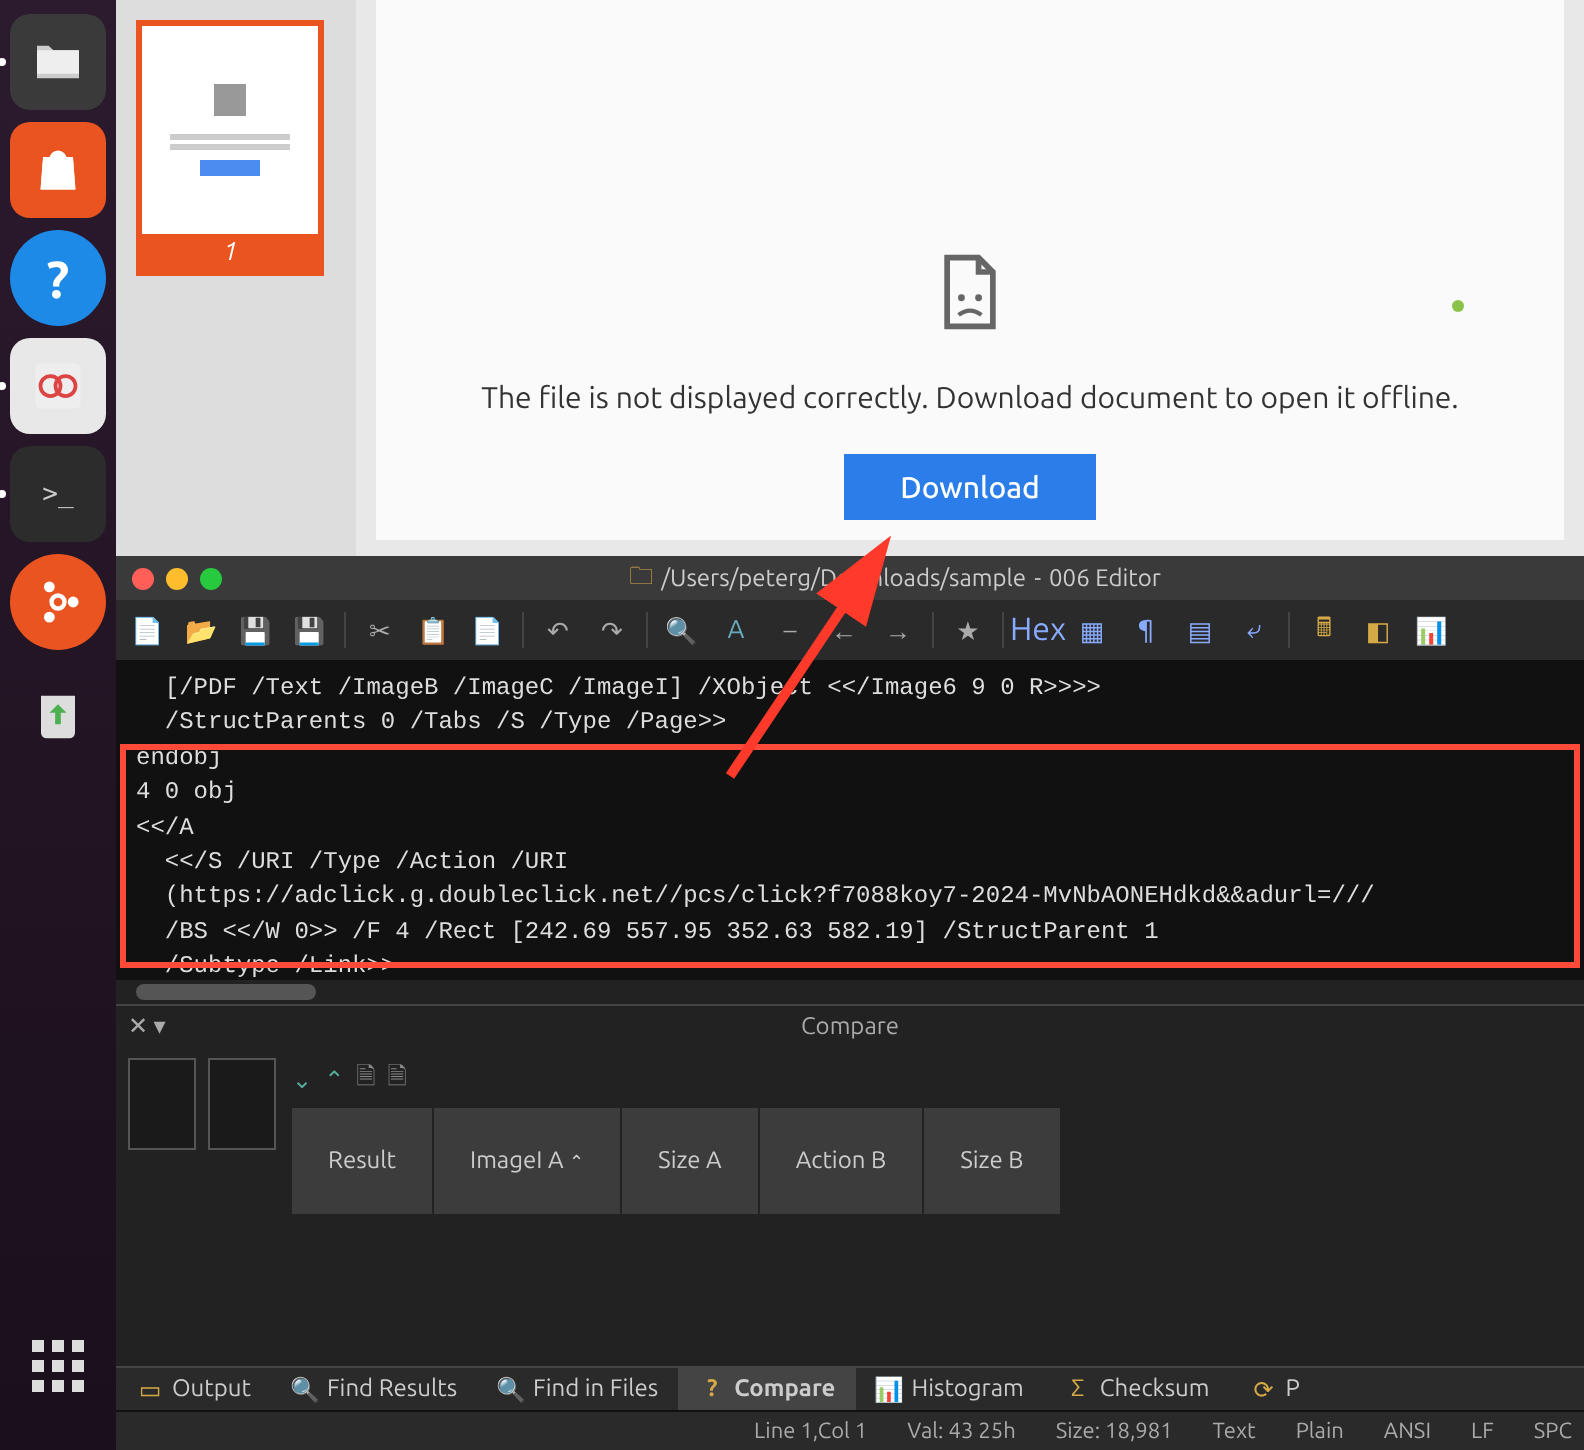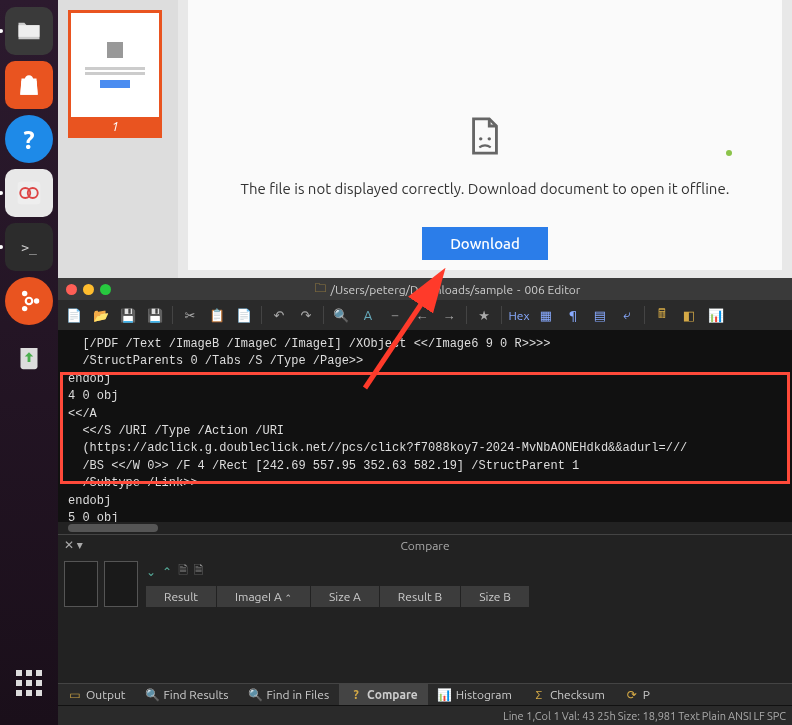--- a/index.html
+++ b/index.html
@@ -22,21 +22,21 @@
 .pdf-area { position: absolute; left: 58px; top: 0; right: 0; height: 280px; background: #e8e8e8; display: flex; }
 .pdf-thumbs { width: 120px; background: #ddd; padding: 10px; }
 .thumb { width: 94px; border: 3px solid #e95420; background: #fff; position: relative; }
 .thumb-inner { height: 104px; background: #fff; display: flex; flex-direction: column; align-items: center; justify-content: center; }
 .thumb-icon { width: 16px; height: 16px; background: #999; margin-bottom: 8px; }
 .thumb-text { width: 60px; height: 3px; background: #ccc; margin: 1px 0; }
 .thumb-btn { width: 30px; height: 8px; background: #4a8cf0; margin-top: 4px; }
 .thumb-label { background: #e95420; color: #fff; font-size: 13px; font-style: italic; text-align: center; padding: 2px; }
 .pdf-main { flex: 1; background: #fafafa; margin: 0 10px 10px 10px; display: flex; flex-direction: column; align-items: center; justify-content: flex-end; padding-bottom: 10px; position: relative; }
 .error-icon { margin-bottom: 24px; }
-.error-text { font-size: 15px; color: #333; margin-bottom: 30px; }
+.error-text { font-size: 15px; color: #333; margin-bottom: 20px; }
 .download-btn { background: #2b7de9; color: #fff; border: none; padding: 8px 28px; font-size: 15px; cursor: pointer; font-weight: 500; }
 .green-dot { position: absolute; right: 50px; top: 150px; width: 6px; height: 6px; background: #8bc34a; border-radius: 50%; }
 
 .editor { position: absolute; left: 58px; top: 278px; right: 0; bottom: 0; background: #1a1a1a; display: flex; flex-direction: column; }
 .editor-titlebar { height: 22px; background: #3a3a3a; display: flex; align-items: center; padding: 0 8px; font-size: 12px; color: #ccc; }
 .traffic-lights { display: flex; gap: 6px; }
 .traffic-lights span { width: 11px; height: 11px; border-radius: 50%; }
 .tl-close { background: #ff5f56; } .tl-min { background: #ffbd2e; } .tl-max { background: #27c93f; }
 .editor-title { flex: 1; text-align: center; display: flex; align-items: center; justify-content: center; gap: 4px; }
 .editor-toolbar { height: 30px; background: #2a2a2a; display: flex; align-items: center; padding: 0 4px; gap: 3px; }
@@ -54,28 +54,28 @@
 
 .compare-panel { background: #222; border-top: 1px solid #444; }
 .compare-header { display: flex; align-items: center; justify-content: center; position: relative; height: 20px; font-size: 12px; color: #aaa; }
 .compare-header .cx { position: absolute; left: 6px; cursor: pointer; }
 .compare-body { display: flex; padding: 6px; gap: 8px; }
 .compare-left { display: flex; gap: 6px; }
 .compare-thumb { width: 34px; height: 46px; border: 1px solid #555; background: #1a1a1a; }
 .compare-ctrls { display: flex; flex-direction: column; }
 .compare-ctrls-row { display: flex; gap: 6px; align-items: center; color: #888; font-size: 12px; margin-bottom: 4px; }
 .compare-table { display: flex; }
-.cth { padding: 4px 18px; background: #3c3c3c; color: #ccc; font-size: 12px; border-right: 1px solid #222; }
+.cth { padding: 20px 18px; background: #3c3c3c; color: #ccc; font-size: 12px; border-right: 1px solid #222; }
 .compare-grid { height: 70px; }
 
 .bottom-tabs { display: flex; align-items: center; background: #2a2a2a; height: 22px; font-size: 12px; color: #ccc; border-top: 1px solid #444; }
 .btab { display: flex; align-items: center; gap: 4px; padding: 0 10px; height: 100%; cursor: pointer; }
 .btab.active { background: #444; font-weight: 600; }
 .btab-icon { width: 14px; height: 14px; display: inline-flex; align-items: center; justify-content: center; color: #d4a946; }
-.status-bar { display: flex; align-items: center; justify-content: flex-end; background: #2a2a2a; height: 20px; font-size: 11px; color: #aaa; padding: 0 6px; gap: 2px; border-top: 1px solid #111;}
+.status-bar { display: flex; align-items: center; justify-content: flex-end; background: #2a2a2a; height: 20px; font-size: 11px; color: #aaa; padding: 0 6px; gap: 20px; border-top: 1px solid #111;}
 
 .arrow { position: absolute; left: 355px; top: 268px; z-index: 20; pointer-events: none; }
 </style>
 </head>
 <body>
 
 <div class="dock">
   <div class="dock-item dock-files active">
     <svg width="28" height="28" viewBox="0 0 24 24">
         <path fill="#ccc" d="M3 5h5l2 2h11v12H3z"></path>
@@ -194,21 +194,21 @@
     <span class="tbtn">↷</span>
     <span class="tsep"></span>
     <span class="tbtn">🔍</span>
     <span class="tbtn" style="color:#6ab">A</span>
     <span class="tbtn">⎯</span>
     <span class="tbtn">←</span>
     <span class="tbtn">→</span>
     <span class="tsep"></span>
     <span class="tbtn">★</span>
     <span class="tsep"></span>
-    <span class="tbtn" style="font-size:12px;color:#8af">Hex</span>
+    <span class="tbtn" style="font-size:16px;color:#8af">Hex</span>
     <span class="tbtn" style="color:#8af">▦</span>
     <span class="tbtn" style="color:#8af">¶</span>
     <span class="tbtn" style="color:#8af">▤</span>
     <span class="tbtn" style="color:#8af">⤶</span>
     <span class="tsep"></span>
     <span class="tbtn" style="color:#d4a946">🖩</span>
     <span class="tbtn" style="color:#d4a946">◧</span>
     <span class="tbtn" style="color:#d4a946">📊</span>
   </div>
 
@@ -245,21 +245,21 @@
         <div class="compare-ctrls-row">
           <span style="color:#5a9">⌄</span>
           <span style="color:#5a9">⌃</span>
           <span>🗎</span>
           <span>🗎</span>
         </div>
         <div class="compare-table">
           <div class="cth">Result</div>
           <div class="cth"><span>ImageI A</span> <span style="font-size:9px">⌃</span></div>
           <div class="cth">Size A</div>
-          <div class="cth">Result B</div>
+          <div class="cth">Action B</div>
           <div class="cth">Size B</div>
         </div>
         <div class="compare-grid"></div>
       </div>
     </div>
   </div>
 
   <div class="bottom-tabs">
     <div class="btab">
         <span class="btab-icon">▭</span>

